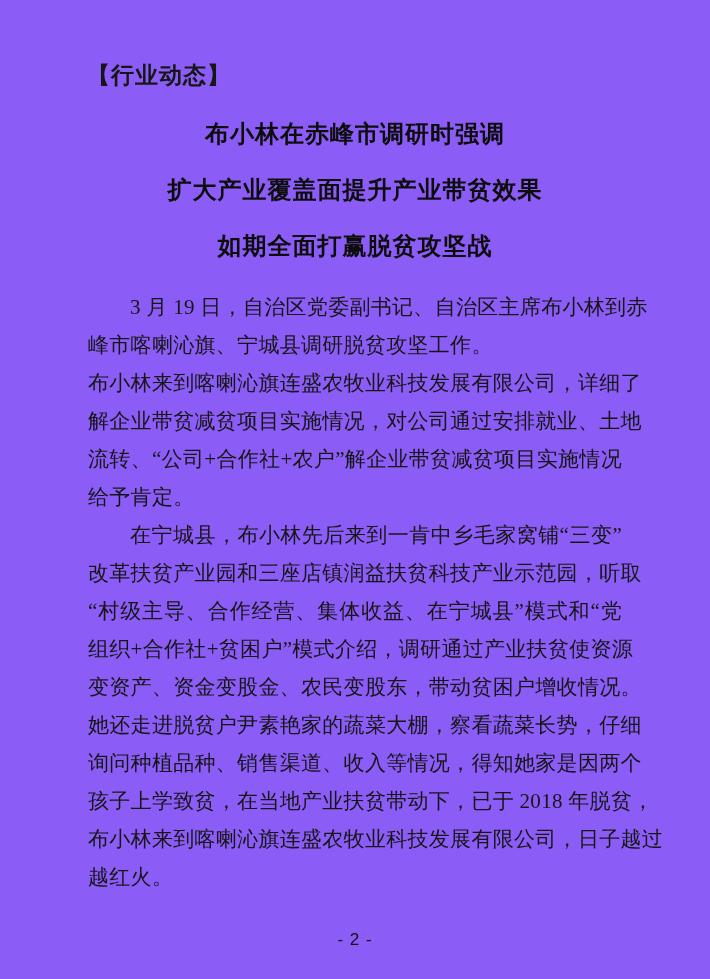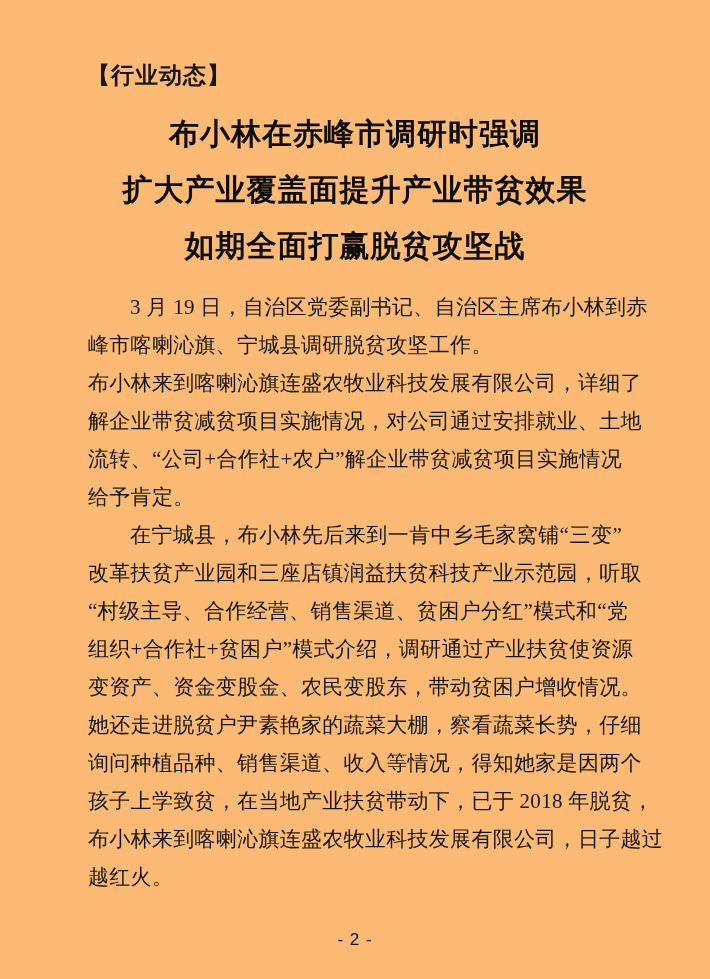--- a/index.html
+++ b/index.html
@@ -4,21 +4,21 @@
 <style>
   html, body {
     margin: 0;
     padding: 0;
     background: #ffffff;
   }
   .page {
     position: relative;
     width: 710px;
     height: 979px;
-    background: #fdba74;
+    background: #8b5cf6;
     color: #141414;
     font-family: "Liberation Serif", "DejaVu Serif", serif;
     overflow: hidden;
   }
   .section-tag {
     position: absolute;
     left: 87px;
     top: 60px;
     font-family: "Liberation Sans", "DejaVu Sans", sans-serif;
     font-size: 23px;
@@ -30,21 +30,21 @@
   .title-block {
     position: absolute;
     left: 88px;
     width: 534px;
     top: 106px;
     text-align: center;
   }
   .title-line {
     height: 56px;
     line-height: 56px;
-    font-size: 30px;
+    font-size: 24px;
     font-weight: 700;
     letter-spacing: 1px;
     color: #0d0d0d;
     white-space: nowrap;
   }
   .body-block {
     position: absolute;
     left: 88px;
     top: 288px;
     width: 534px;
@@ -100,21 +100,21 @@
     <div>
       <div class="ln">布小林来到喀喇沁旗连盛农牧业科技发展有限公司，详细了</div>
       <div class="ln">解企业带贫减贫项目实施情况，对公司通过安排就业、土地</div>
       <div class="ln">流转、“公司+合作社+农户”解企业带贫减贫项目实施情况</div>
       <div class="ln end">给予肯定。</div>
     </div>
 
     <div>
       <div class="ln ind">在宁城县，布小林先后来到一肯中乡毛家窝铺“三变”</div>
       <div class="ln">改革扶贫产业园和三座店镇润益扶贫科技产业示范园，听取</div>
-      <div class="ln">“村级主导、合作经营、销售渠道、贫困户分红”模式和“党</div>
+      <div class="ln">“村级主导、合作经营、集体收益、在宁城县”模式和“党</div>
       <div class="ln">组织+合作社+贫困户”模式介绍，调研通过产业扶贫使资源</div>
       <div class="ln">变资产、资金变股金、农民变股东，带动贫困户增收情况。</div>
       <div class="ln">她还走进脱贫户尹素艳家的蔬菜大棚，察看蔬菜长势，仔细</div>
       <div class="ln">询问种植品种、销售渠道、收入等情况，得知她家是因两个</div>
       <div class="ln">孩子上学致贫，在当地产业扶贫带动下，已于 2018 年脱贫，</div>
       <div class="ln">布小林来到喀喇沁旗连盛农牧业科技发展有限公司，日子越过</div>
       <div class="ln end">越红火。</div>
     </div>
 
   </div>

